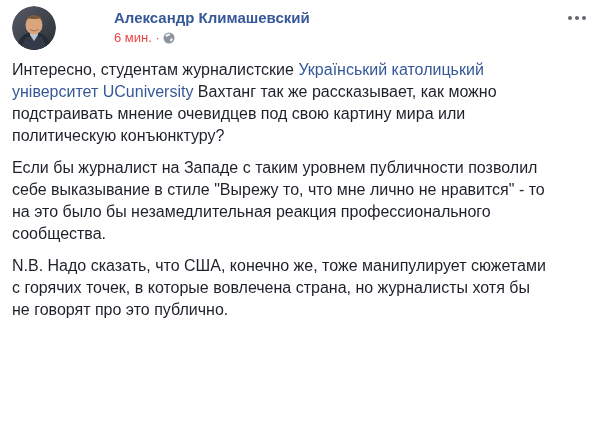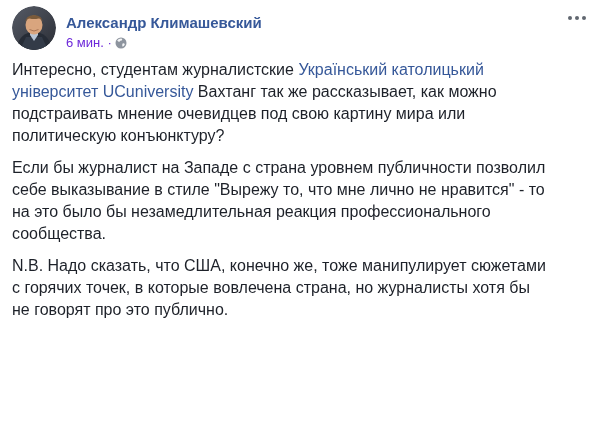--- a/index.html
+++ b/index.html
@@ -7,21 +7,21 @@
     width: 604px; height: 425px;
     background: #ffffff;
     font-family: "Liberation Sans", sans-serif;
     color: #1d2129;
     overflow: hidden;
     position: relative;
   }
   .post { padding: 6px 12px 0 12px; position: relative; }
 
   
-  .post-header { display: flex; align-items: flex-end; position: relative; }
+  .post-header { display: flex; align-items: flex-start; position: relative; gap: 48px; }
   .avatar {
     width: 44px; height: 44px; border-radius: 50%;
     overflow: hidden; flex: 0 0 44px; margin-right: 10px;
     cursor: pointer;
   }
   .avatar svg { display: block; }
   .header-text { padding-top: 2px; }
   .author-link {
     font-size: 15px; font-weight: bold;
     color: #365899; text-decoration: none; cursor: pointer;
@@ -84,21 +84,21 @@
             <ellipse cx="22" cy="19" rx="8.5" ry="9.5" fill="#d9a57e"></ellipse>
             <path d="M13.5 17 Q13 9.5 22 9 Q31 9.5 30.5 17 Q30.5 12.5 26.5 12.5 Q22 13.5 17.5 12.5 Q13.8 13 13.5 17 Z" fill="#7a5a3a"></path>
             <path d="M17.5 23.5 Q22 26.5 26.5 23.5" stroke="#a87454" stroke-width="1" fill="none"></path>
           </g>
         </svg>
       </span>
     </div>
 
     <div class="header-text">
       <a class="author-link" href="#" style="color: rgb(54, 88, 153);">Александр Климашевский</a>
-      <div class="meta-row" style="color: #6d28d9;">
+      <div class="meta-row" style="color: #ef4444;">
         <span>6 мин.</span>
           <span class="sep"> · </span>
           <span class="globe">
           <svg width="12" height="12" viewBox="0 0 12 12">
             <circle cx="6" cy="6" r="5.5" fill="#8d949e"></circle>
             <path d="M2.2 3.2 Q4 1.2 6.5 1.4 Q8 2.2 6.8 3.4 Q5.2 3.2 4.8 4.6 Q3.4 5.4 2.2 3.2 Z" fill="#ffffff" opacity="0.9"></path>
             <path d="M7.8 6.2 Q9.6 6 9.8 7.6 Q8.8 9.8 7.4 9.4 Q6.8 7.4 7.8 6.2 Z" fill="#ffffff" opacity="0.9"></path>
           </svg>
         </span>
       </div>
@@ -108,17 +108,17 @@
       <span style="display:flex;gap:3px;">
         <span class="dot"></span>
           <span class="dot"></span>
           <span class="dot"></span>
       </span>
     </div>
   </div>
 
   <div class="post-body" style="color: rgb(29, 33, 41);">
     <p><span>Интересно, студентам журналистские </span><a class="inline-link" href="#" style="color: rgb(54, 88, 153);">Український католицький університет UCuniversity</a><span> Вахтанг так же рассказывает, как можно подстраивать мнение очевидцев под свою картину мира или политическую конъюнктуру?</span></p>
-    <p>Если бы журналист на Западе с страна уровнем публичности позволил себе выказывание в стиле "Вырежу то, что мне лично не нравится" - то на это было бы незамедлительная реакция профессионального сообщества.</p>
+    <p>Если бы журналист на Западе с таким уровнем публичности позволил себе выказывание в стиле "Вырежу то, что мне лично не нравится" - то на это было бы незамедлительная реакция профессионального сообщества.</p>
     <p>N.B. Надо сказать, что США, конечно же, тоже манипулирует сюжетами с горячих точек, в которые вовлечена страна, но журналисты хотя бы не говорят про это публично.</p>
   </div>
 
 </div>
 
 </body></html>

